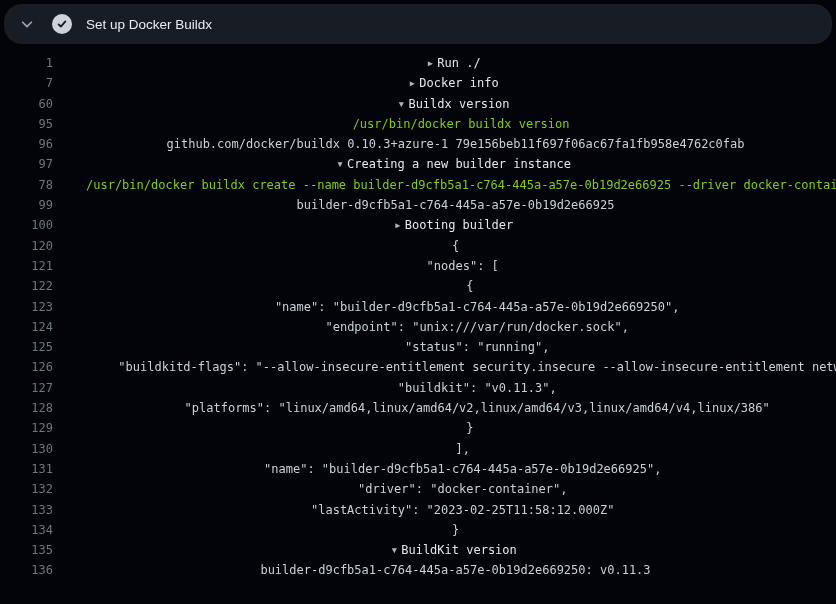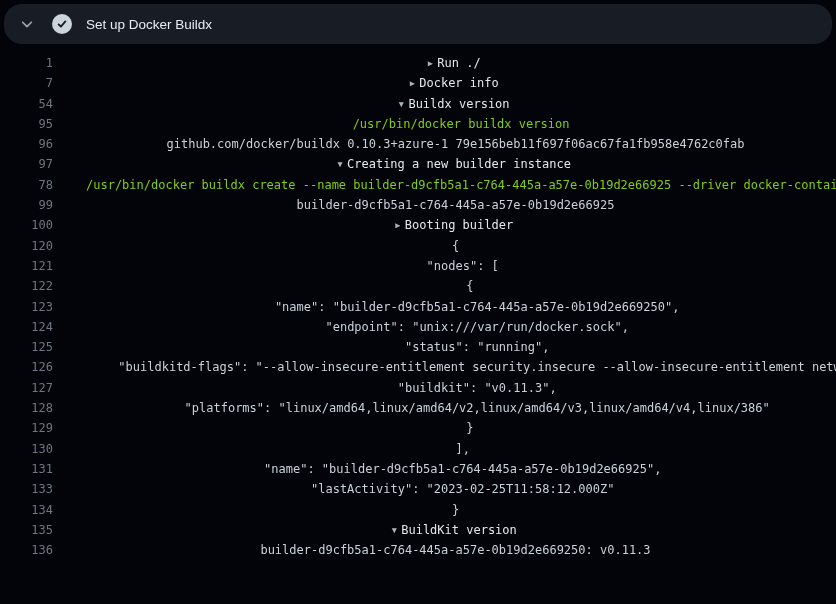--- a/index.html
+++ b/index.html
@@ -94,37 +94,38 @@
       <path d="M3.5 8.5 L6.5 11.5 L12.5 4.5"></path>
     </svg>
   </span>
   <span class="step-title">Set up Docker Buildx</span>
 </div>
 
 <div class="log">
   <div>
       <div class="row group-collapsed"><span class="num">1</span><span class="body"><span class="arrow">▶</span><span>Run ./</span></span></div>
       <div class="row group-collapsed"><span class="num">7</span><span class="body"><span class="arrow">▶</span><span>Docker info</span></span></div>
-      <div class="row group-expanded"><span class="num">54</span><span class="body"><span class="arrow">▼</span><span>Buildx version</span></span></div>
+      <div class="row group-expanded"><span class="num">60</span><span class="body"><span class="arrow">▼</span><span>Buildx version</span></span></div>
       <div class="row command"><span class="num">95</span><span class="body">/usr/bin/docker buildx version</span></div>
       <div class="row output"><span class="num">96</span><span class="body">github.com/docker/buildx 0.10.3+azure-1 79e156beb11f697f06ac67fa1fb958e4762c0fab</span></div>
       <div class="row group-expanded"><span class="num">97</span><span class="body"><span class="arrow">▼</span><span>Creating a new builder instance</span></span></div>
       <div class="row command"><span class="num">78</span><span class="body">/usr/bin/docker buildx create --name builder-d9cfb5a1-c764-445a-a57e-0b19d2e66925 --driver docker-container</span></div>
       <div class="row output"><span class="num">99</span><span class="body">builder-d9cfb5a1-c764-445a-a57e-0b19d2e66925</span></div>
       <div class="row group-collapsed"><span class="num">100</span><span class="body"><span class="arrow">▶</span><span>Booting builder</span></span></div>
       <div class="row output"><span class="num">120</span><span class="body">{</span></div>
       <div class="row output"><span class="num">121</span><span class="body">  "nodes": [</span></div>
       <div class="row output"><span class="num">122</span><span class="body">    {</span></div>
       <div class="row output"><span class="num">123</span><span class="body">      "name": "builder-d9cfb5a1-c764-445a-a57e-0b19d2e669250",</span></div>
       <div class="row output"><span class="num">124</span><span class="body">      "endpoint": "unix:///var/run/docker.sock",</span></div>
       <div class="row output"><span class="num">125</span><span class="body">      "status": "running",</span></div>
       <div class="row output"><span class="num">126</span><span class="body">      "buildkitd-flags": "--allow-insecure-entitlement security.insecure --allow-insecure-entitlement network.host",</span></div>
       <div class="row output"><span class="num">127</span><span class="body">      "buildkit": "v0.11.3",</span></div>
       <div class="row output"><span class="num">128</span><span class="body">      "platforms": "linux/amd64,linux/amd64/v2,linux/amd64/v3,linux/amd64/v4,linux/386"</span></div>
       <div class="row output"><span class="num">129</span><span class="body">    }</span></div>
       <div class="row output"><span class="num">130</span><span class="body">  ],</span></div>
       <div class="row output"><span class="num">131</span><span class="body">  "name": "builder-d9cfb5a1-c764-445a-a57e-0b19d2e66925",</span></div>
+      <div class="row output"><span class="num">132</span><span class="body">  "driver": "docker-container",</span></div>
       <div class="row output"><span class="num">133</span><span class="body">  "lastActivity": "2023-02-25T11:58:12.000Z"</span></div>
       <div class="row output"><span class="num">134</span><span class="body">}</span></div>
       <div class="row group-expanded"><span class="num">135</span><span class="body"><span class="arrow">▼</span><span>BuildKit version</span></span></div>
       <div class="row output"><span class="num">136</span><span class="body">builder-d9cfb5a1-c764-445a-a57e-0b19d2e669250: v0.11.3</span></div>
     </div>
 </div>
 
 </body></html>

